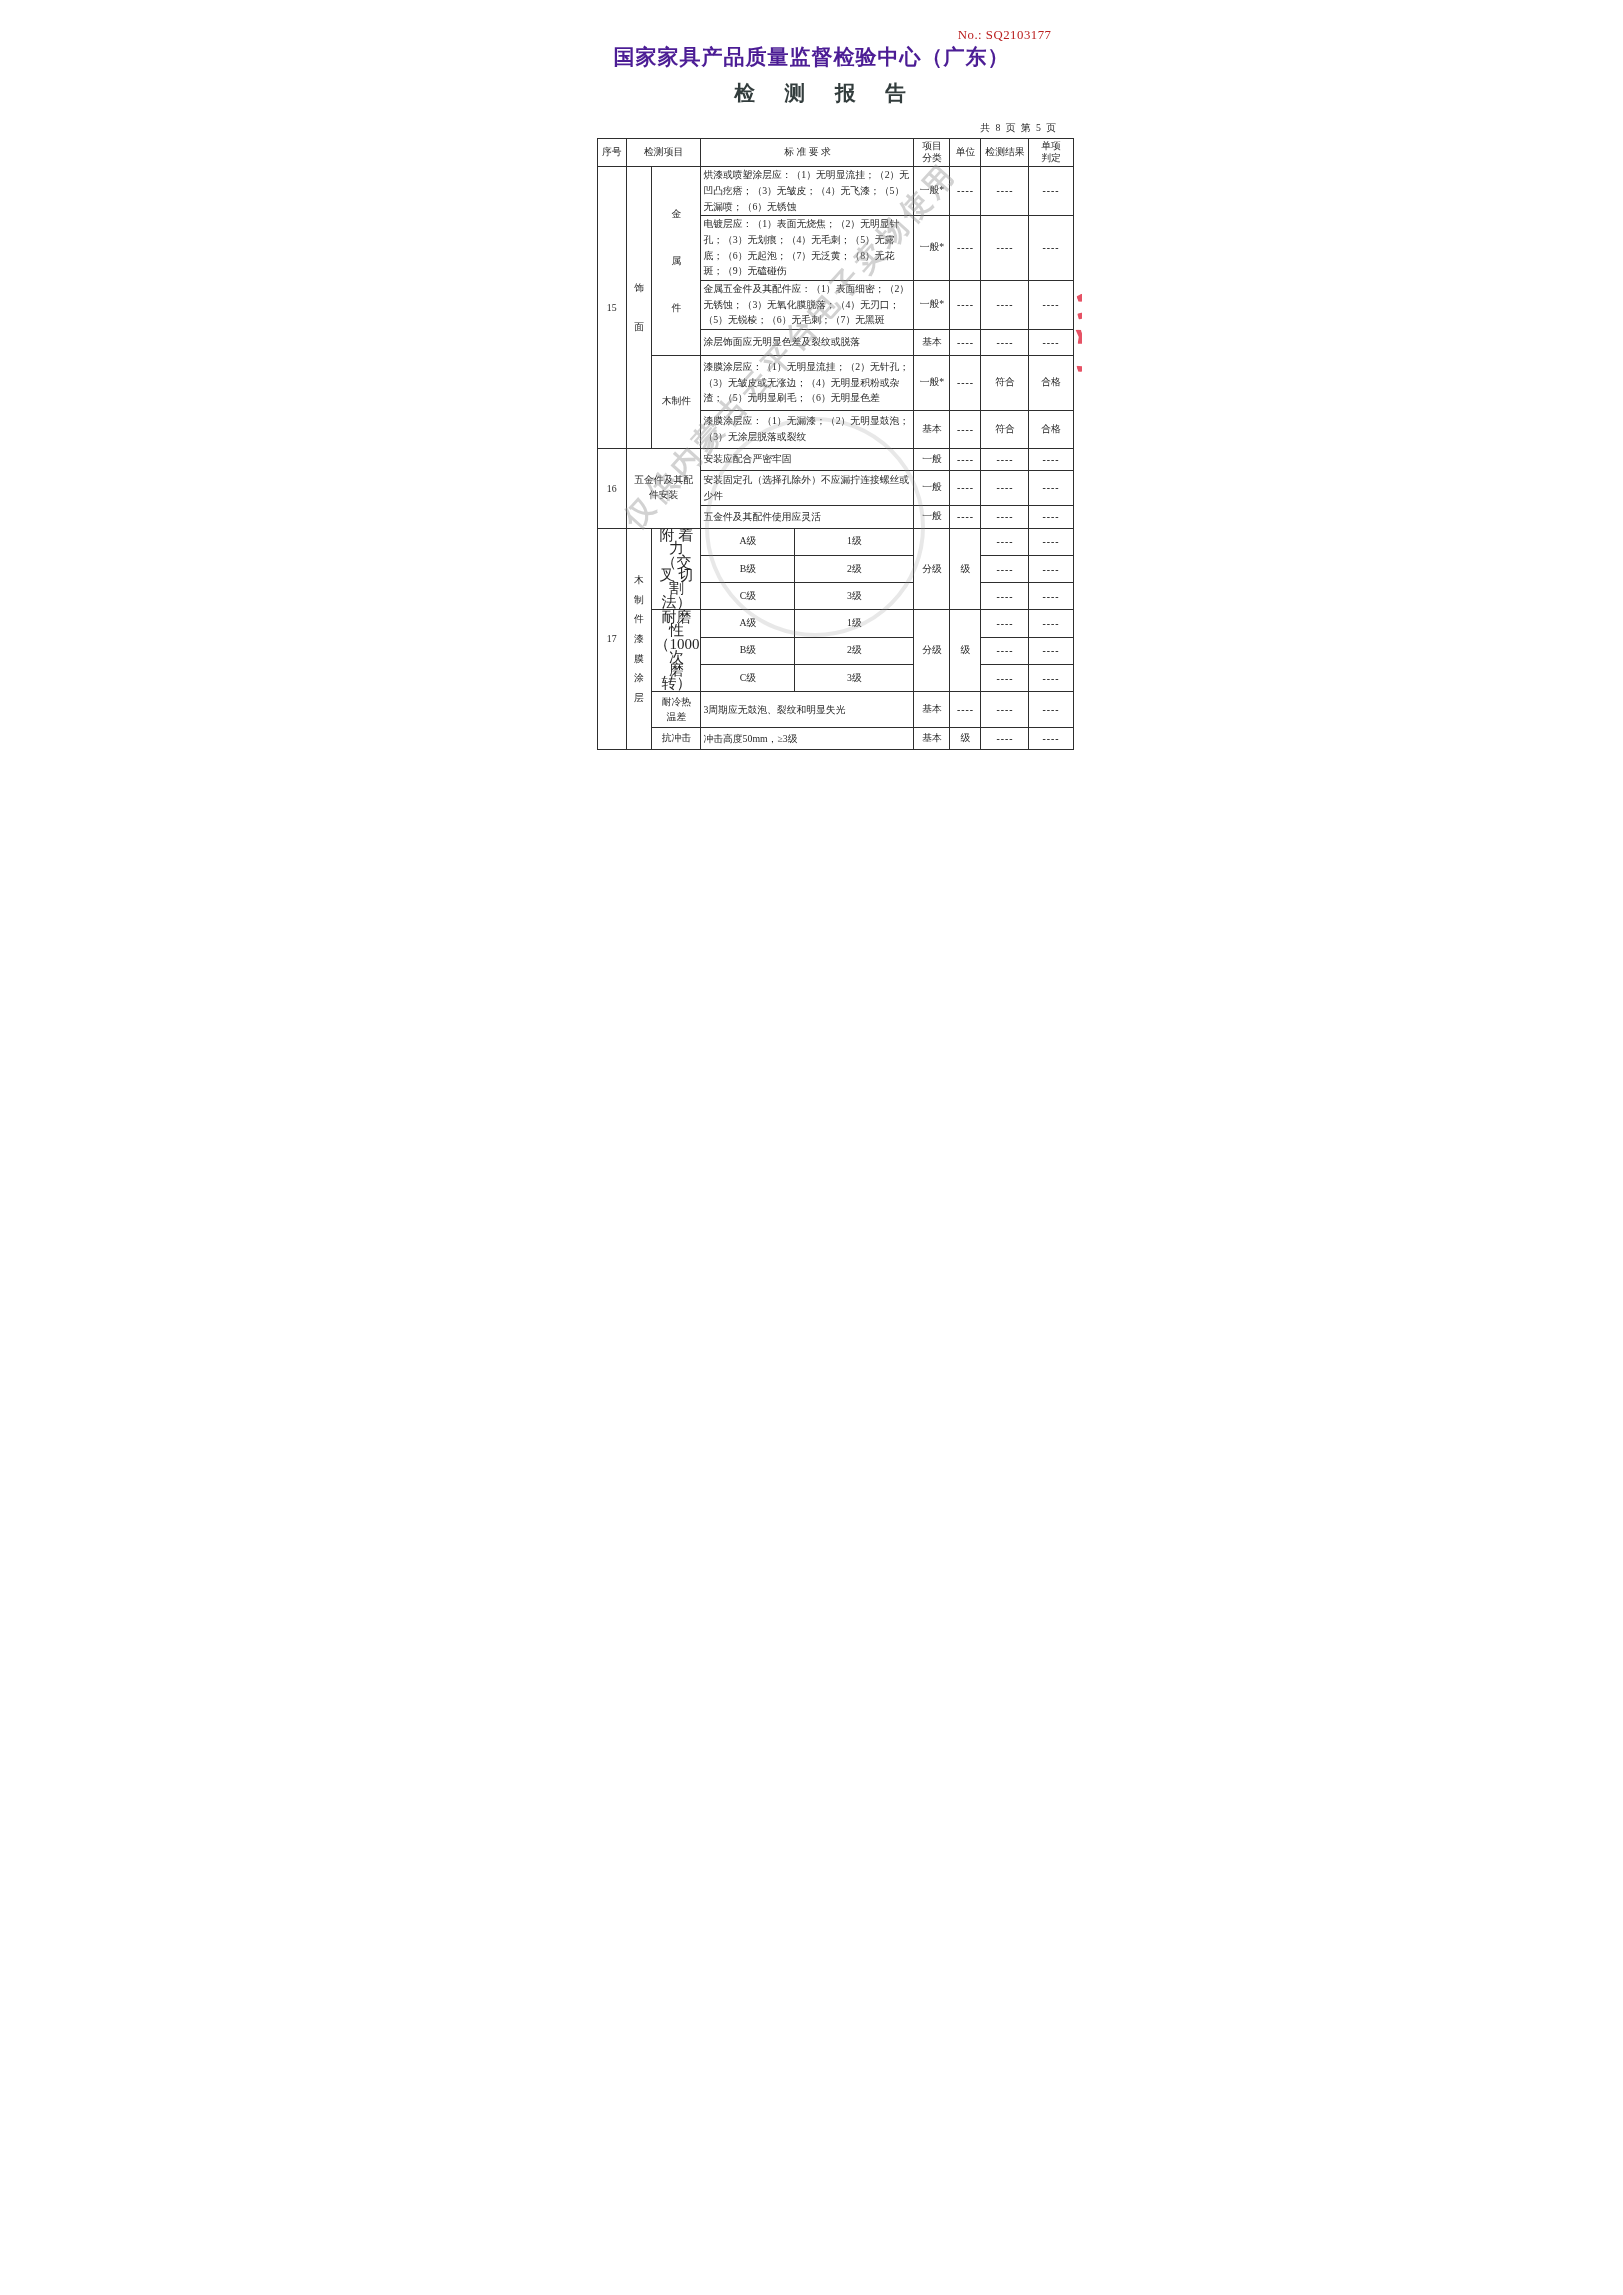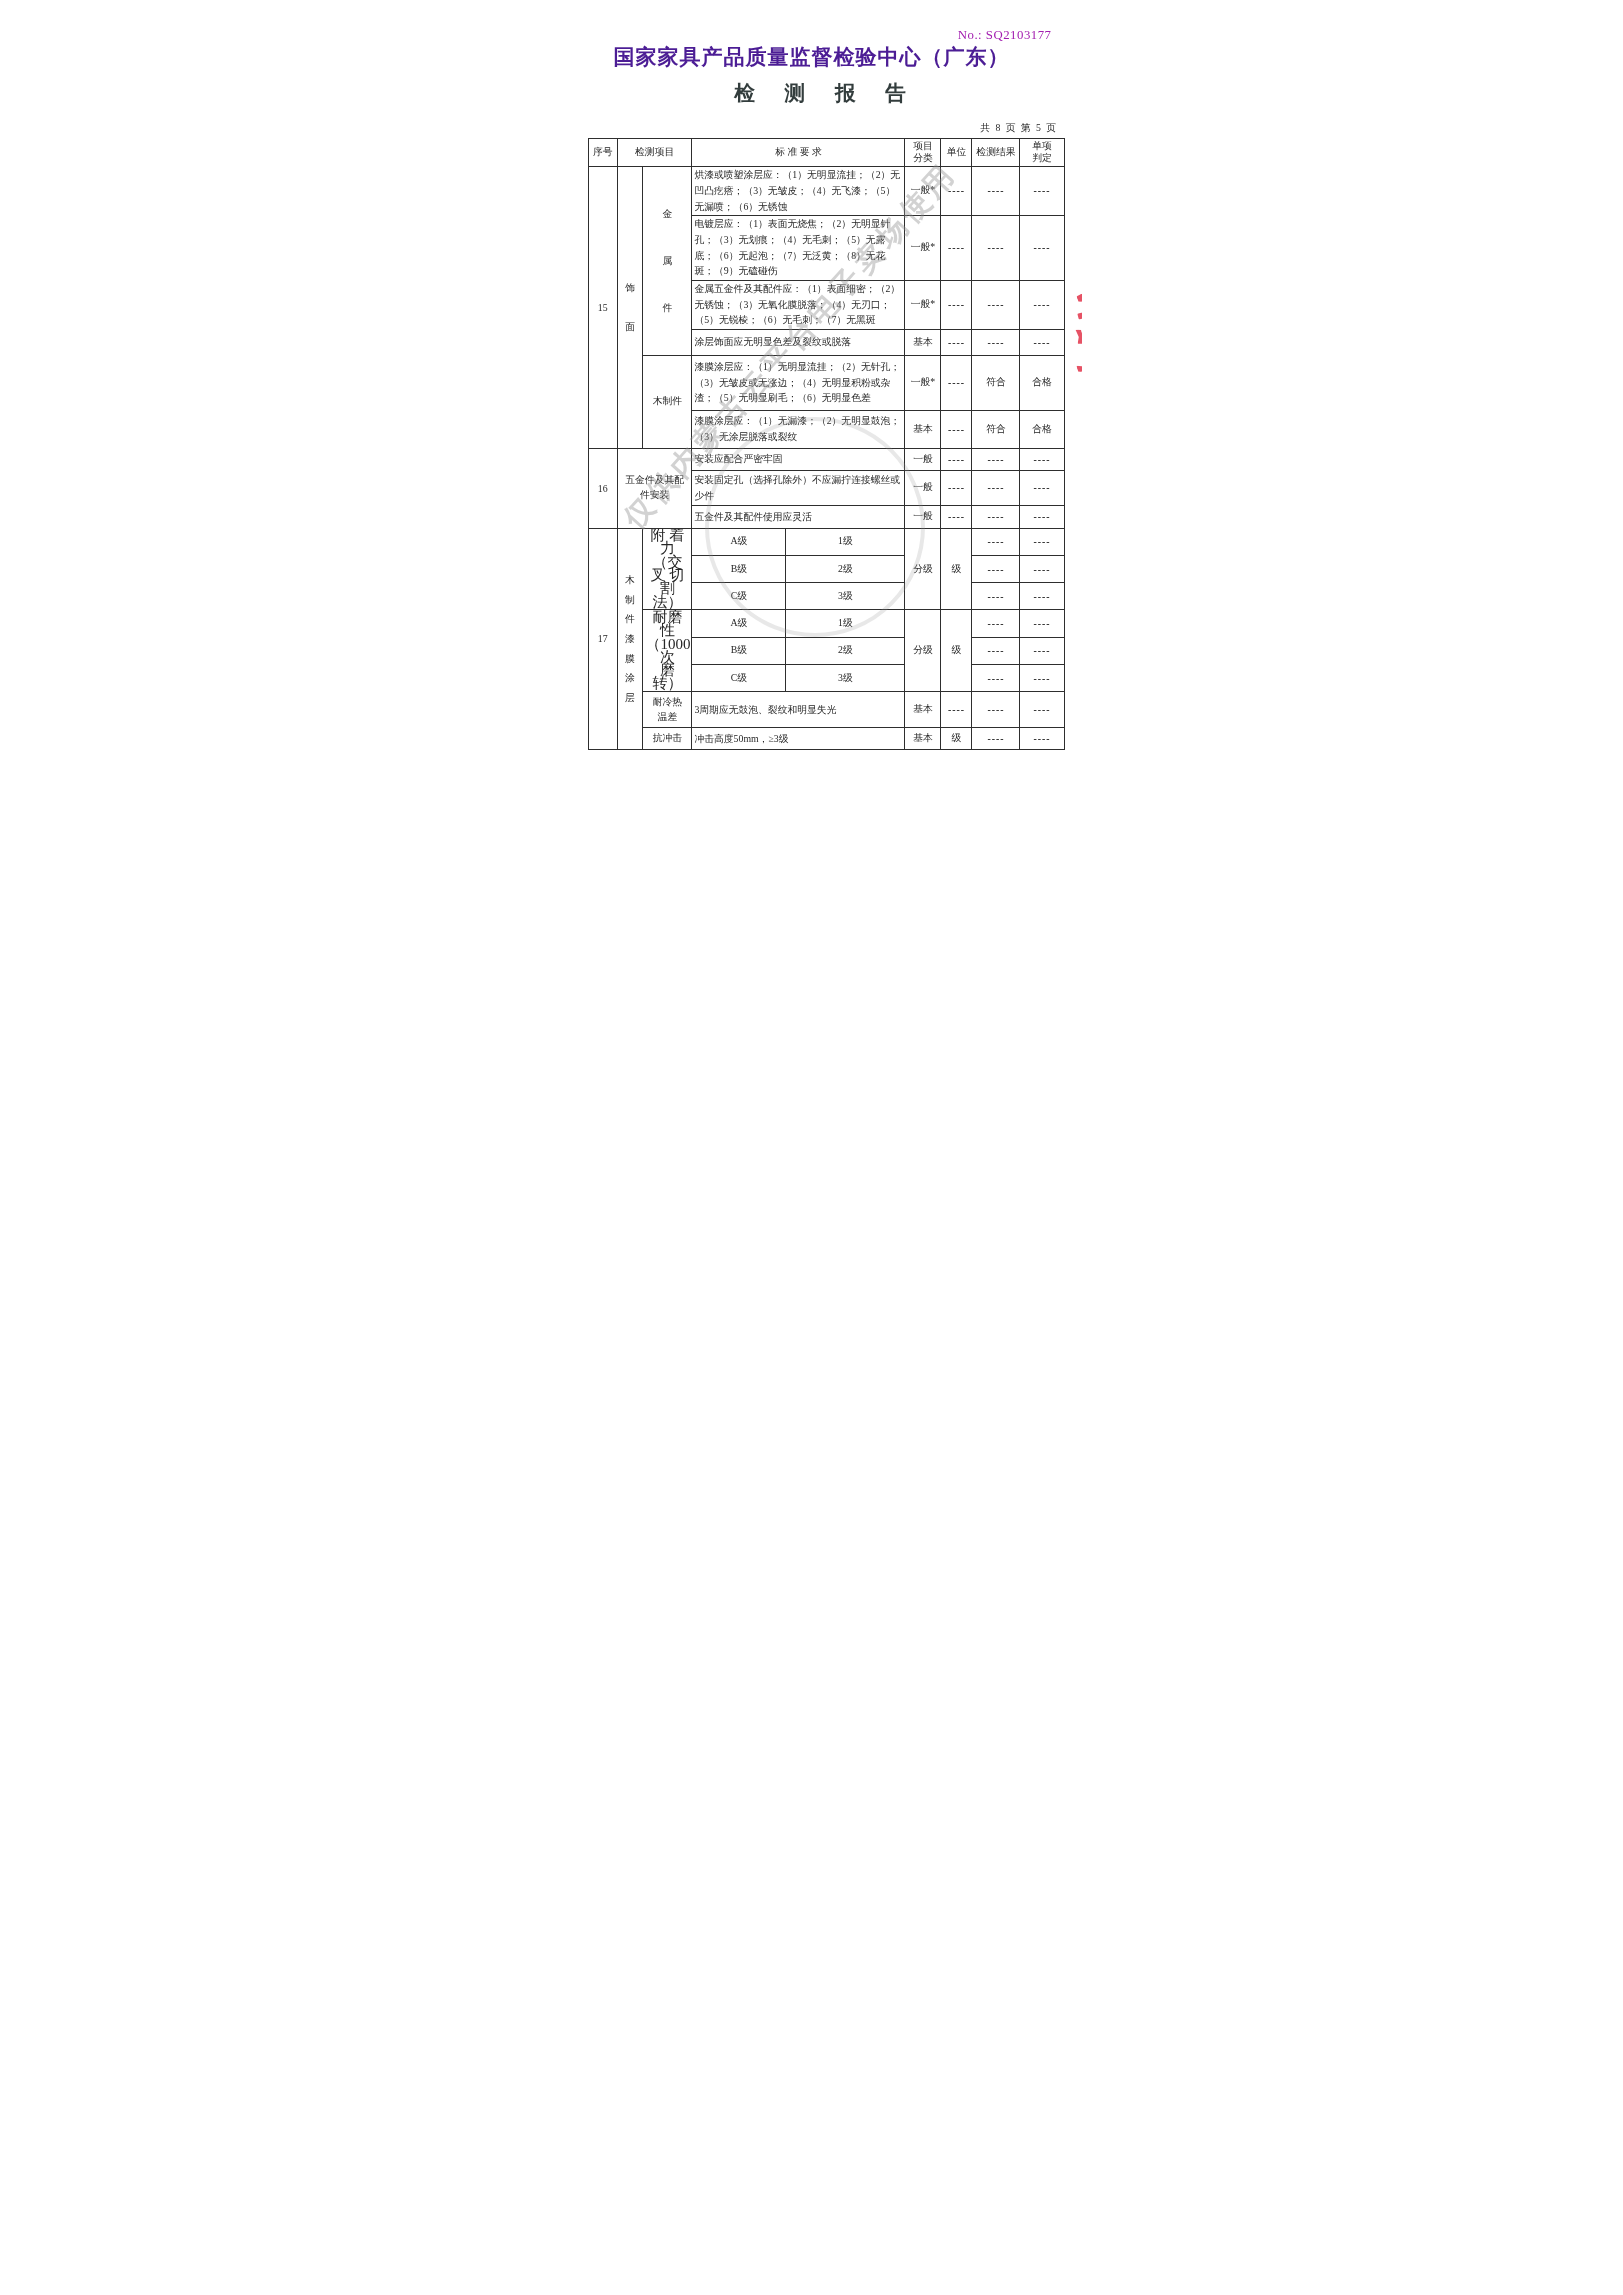--- a/index.html
+++ b/index.html
@@ -7,38 +7,38 @@
     position:relative;
     width:540px;height:764px;
     margin:0 auto;
     background:#ffffff;
     overflow:hidden;
     font-family:"Liberation Serif","DejaVu Serif",serif;
     color:#222222;
   }
   .doc-no{
     position:absolute;top:27.5px;right:30px;
-    font-size:12.8px;letter-spacing:0.5px;color:#a21caf;
+    font-size:12.8px;letter-spacing:0.5px;color:#b91c1c;
   }
   .title{
     position:absolute;top:43px;left:0;width:100%;
     text-align:center;font-size:21px;font-weight:600;
     letter-spacing:1px;color:#4c1d95;margin:0;
   }
   .subtitle{
     position:absolute;top:79px;left:12px;width:100%;
     text-align:center;font-size:20.6px;font-weight:600;
     letter-spacing:6.9px;word-spacing:10.8px;color:#333d3d;margin:0;
   }
   .page-info{
     position:absolute;top:122px;right:25.5px;
     font-size:9.8px;word-spacing:2.9px;color:#2a2a2a;
   }
   table.report{
-    position:absolute;left:46px;top:138px;
+    position:absolute;left:55px;top:138px;
     width:477px;border-collapse:collapse;table-layout:fixed;
     font-size:9.8px;color:#262626;
   }
   table.report th,table.report td{
     border:0.7px solid #2e2e2e;
     border-top-width:1px;border-bottom-width:1px;
     padding:0.5px 2px;vertical-align:middle;
     overflow:hidden;
   }
   table.report{border:1.5px solid #2a2a2a;}

